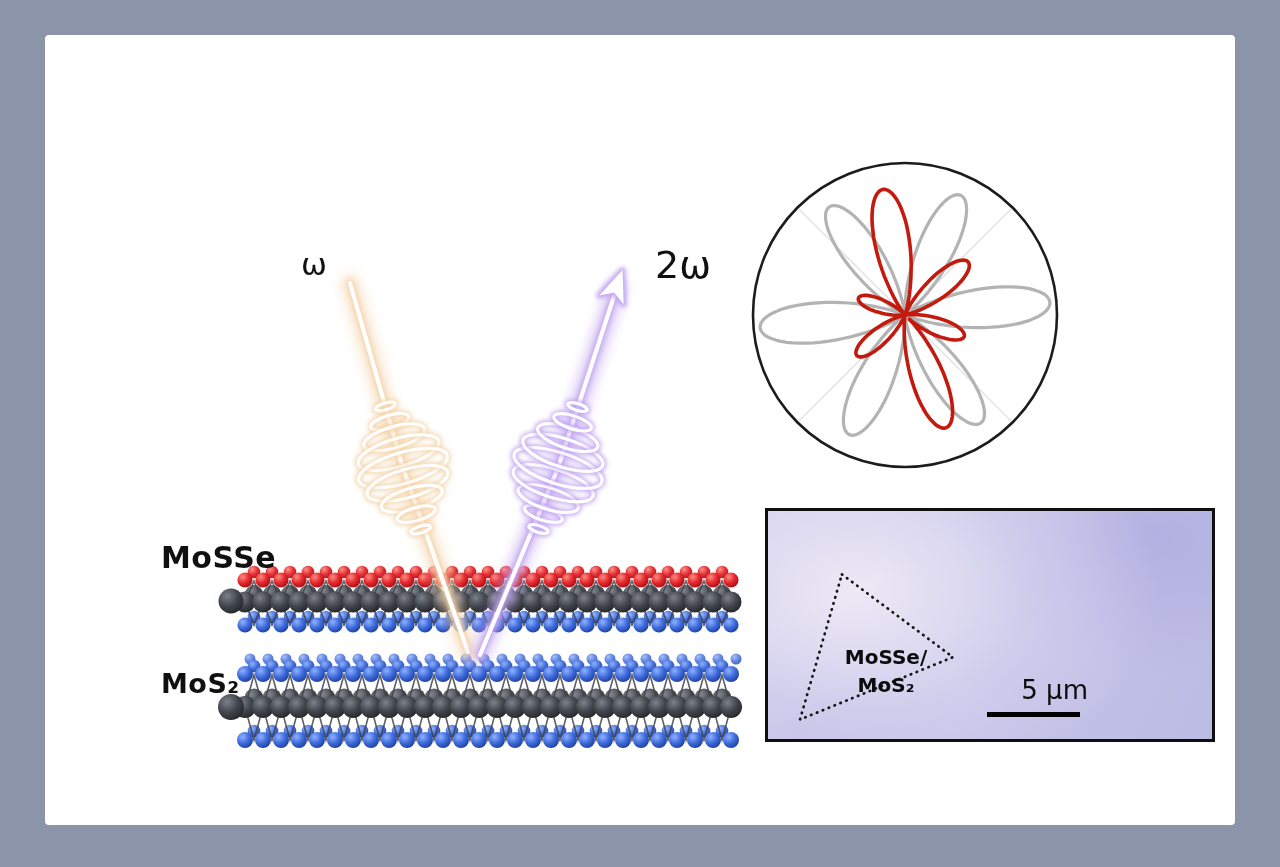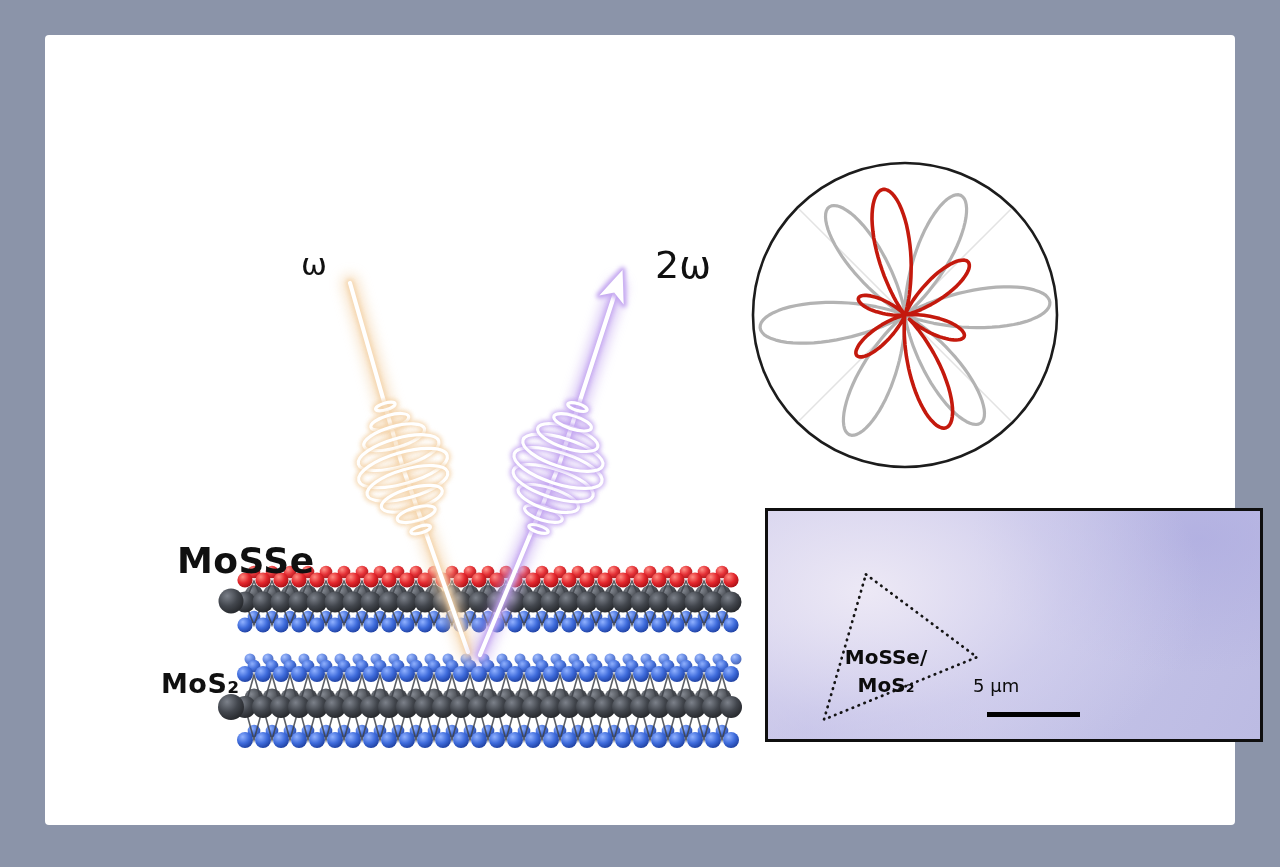--- a/index.html
+++ b/index.html
@@ -9,42 +9,42 @@
     font-family:"DejaVu Sans","Liberation Sans",sans-serif;
   }
   .panel{
     position:absolute;left:45px;top:35px;width:1190px;height:790px;
     background:#ffffff;border-radius:4px;
   }
   #schematic-svg{position:absolute;left:0;top:0;width:1190px;height:790px;}
   .figlabel{position:absolute;color:#101010;}
   #omega-label{left:256px;top:211px;font-size:31px;}
   #two-omega-label{left:610px;top:208px;font-size:38px;}
-  #mosse-label{left:132px;top:505px;font-size:36px;font-weight:600;letter-spacing:.5px;}
+  #mosse-label{left:116px;top:505px;font-size:30px;font-weight:600;letter-spacing:.5px;}
   #mos2-label{left:116px;top:633px;font-size:27px;font-weight:600;letter-spacing:.5px;}
   .polar-wrap{position:absolute;left:700px;top:120px;width:320px;height:320px;}
   .polar-wrap svg{width:100%;height:100%;}
   .micro{
-    position:absolute;left:720px;top:473px;width:498px;height:234px;
+    position:absolute;left:720px;top:473px;width:450px;height:234px;
     box-sizing:border-box;border:3px solid #0f0f0f;
     background:
       radial-gradient(95% 130% at 20% 35%, rgba(238,234,246,.95) 0%, rgba(216,213,240,.55) 42%, rgba(203,201,232,0) 72%),
       radial-gradient(75% 95% at 88% 12%, rgba(174,172,224,.75) 0%, rgba(190,188,233,0) 62%),
       radial-gradient(60% 80% at 8% 95%, rgba(182,180,226,.6) 0%, rgba(190,188,233,0) 60%),
       linear-gradient(115deg,#d6d2ec 0%,#ccc9ea 35%,#c3c2e7 62%,#bcbbe3 100%);
   }
   .micro svg{position:absolute;left:0;top:0;width:100%;height:100%;}
   .flake-label{
     position:absolute;left:38px;top:132px;width:160px;text-align:center;
     color:#0c0c0c;font-size:20px;font-weight:600;line-height:1.4;
   }
   .flake-label span{display:block;}
   .scalebar-label{
-    position:absolute;left:205px;top:164px;width:115px;text-align:left;
-    color:#0c0c0c;font-size:18px;font-weight:500;
+    position:absolute;left:205px;top:164px;width:115px;text-align:right;
+    color:#0c0c0c;font-size:26px;font-weight:500;
   }
   .scalebar{
     position:absolute;left:219px;top:201px;width:93px;height:5px;background:#000;
   }
 </style>
 </head>
 <body>
 
 <div class="panel">
 

